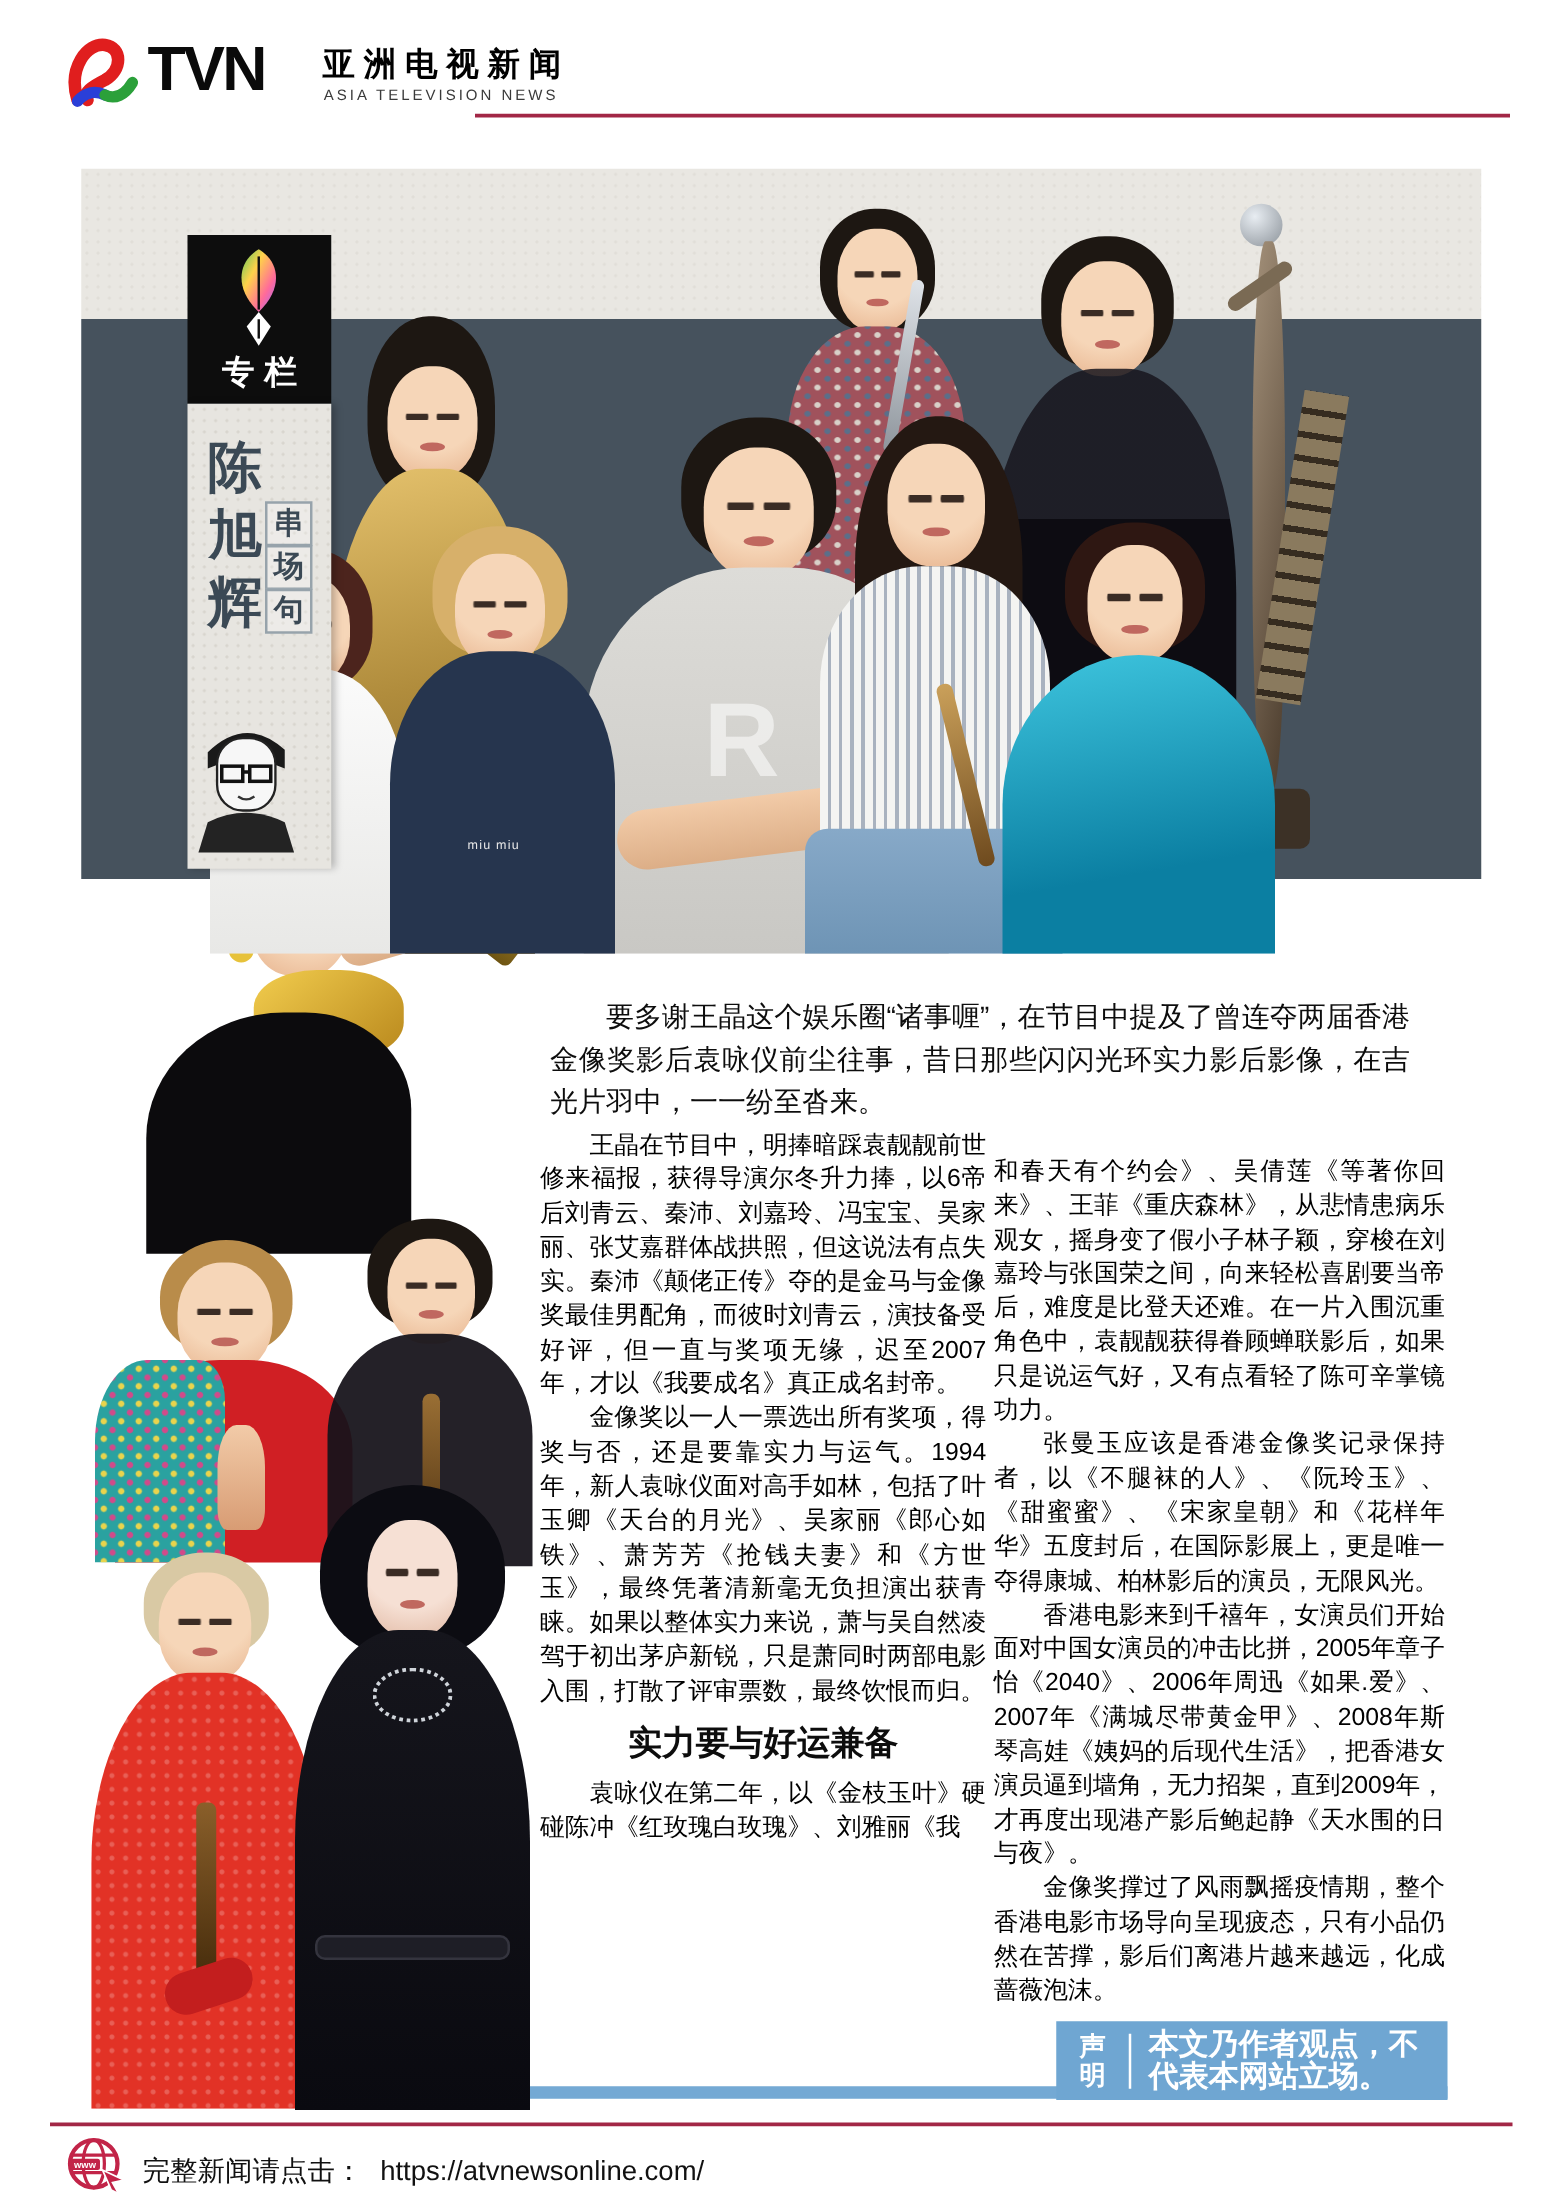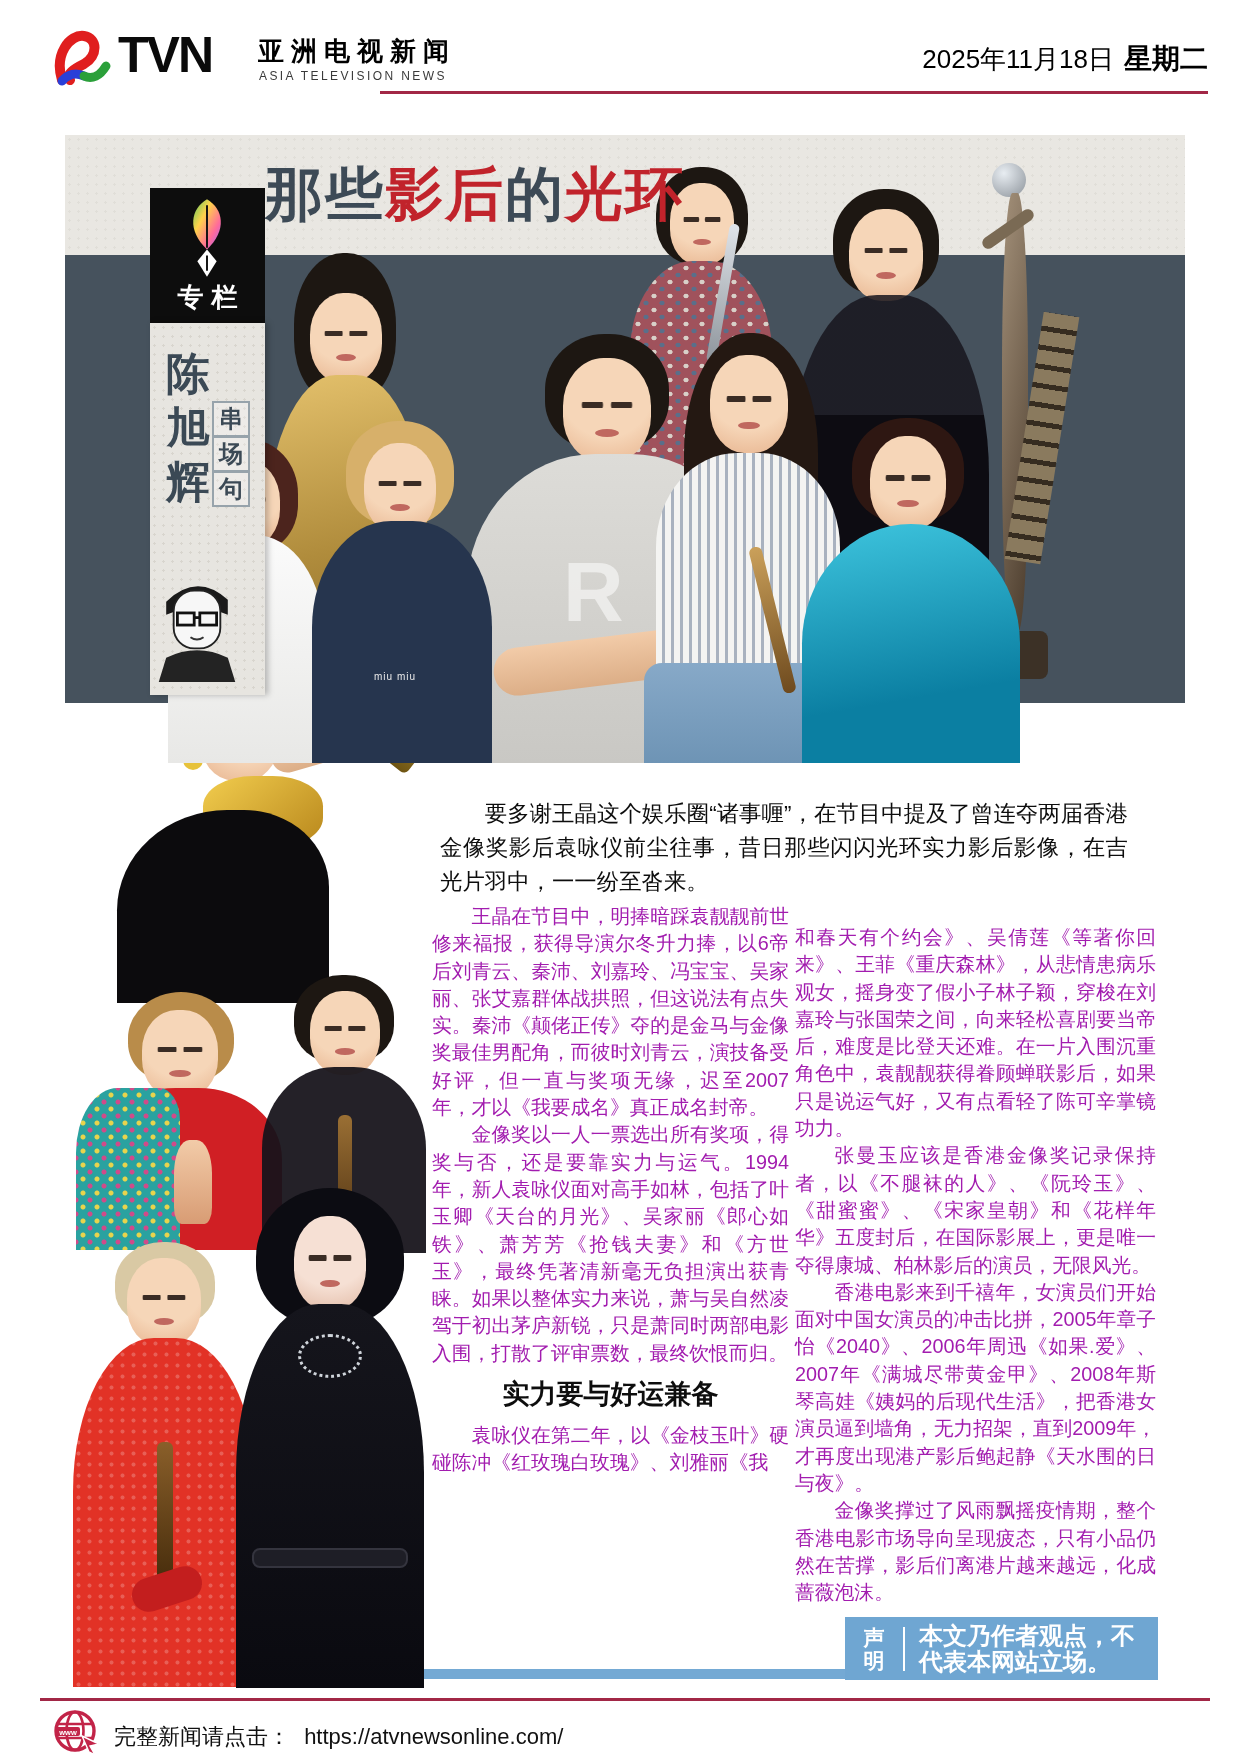--- a/index.html
+++ b/index.html
@@ -46,21 +46,21 @@
   .hair{background:#1d1712;border-radius:48% 48% 42% 42%;}
   .torso{border-radius:44% 44% 0 0;}
   .trophy{border-radius:6px;}
 
   
   .lead{position:absolute;left:440px;top:797px;width:688px;margin:0;font-size:22.4px;line-height:34px;
     font-weight:400;color:#0d0d0d;text-align:justify;text-indent:2em;z-index:8;}
   .col{position:absolute;top:903px;z-index:8;}
   .col-left{left:432px;width:357px;}
   .col-right{left:795px;width:361px;}
-  .col p{margin:0;font-size:19.8px;line-height:27.3px;color:#a21caf;text-align:justify;text-indent:2em;}
+  .col p{margin:0;font-size:19.8px;line-height:27.3px;color:#000000;text-align:justify;text-indent:2em;}
   .col p.no-indent{text-indent:0;margin-top:21px;}
   .col h3{margin:9px 0 10px;font-size:27px;font-weight:900;color:#0d0d0d;text-align:center;}
 
   
   .blue-bar{position:absolute;left:80px;top:1669px;width:1078px;height:10px;background:#74a9d4;z-index:4;}
   .disclaimer{position:absolute;left:845px;top:1617px;width:313px;height:63px;background:#6fa6d2;z-index:9;
     display:flex;align-items:center;color:#fff;}
   .disc-label{width:58px;text-align:center;font-size:21px;font-weight:800;line-height:23px;}
   .disc-div{width:2px;height:44px;background:#fff;}
   .disc-text{flex:1;padding:0 10px 0 14px;font-size:24px;line-height:26px;font-weight:700;}
@@ -76,23 +76,20 @@
 
   <svg class="logo-a" viewBox="0 0 64 60">
     <path d="M8,52 C0,26 16,6 30,8 C44,10 44,28 30,36 C20,41 12,46 16,52" fill="none" stroke="#e01e1e" stroke-width="10" stroke-linecap="round"></path>
     <path d="M8,53 C14,46 22,44 30,48" fill="none" stroke="#2a3fd8" stroke-width="9" stroke-linecap="round"></path>
     <path d="M30,48 C38,52 46,48 52,38" fill="none" stroke="#2ba03a" stroke-width="9" stroke-linecap="round"></path>
   </svg>
   <div class="brand-tvn">TVN</div>
   <div class="brand-cn">亚洲电视新闻</div>
   <div class="brand-en">ASIA TELEVISION NEWS</div>
   <div class="rule-top"></div>
-  <div class="dateline">
-    <span>2025年11月18日</span><b>星期二</b>
-  </div>
 
   <div class="collage">
     <div class="paper-speck"></div>
 
     <div class="person" style="left:175px;top:118px;width:212px;height:512px;z-index:1;">
       <div class="hair" style="left:54px;top:0;width:102px;height:150px;"></div>
       <div class="face" style="left:70px;top:40px;width:72px;height:90px;"></div>
       <div class="torso" style="left:24px;top:122px;width:164px;height:390px;background:linear-gradient(168deg,#e4c16c,#b08c3c 45%,#6f5420);"></div>
     </div>
 
@@ -147,23 +144,20 @@
     </div>
 
     <div class="person" style="left:235px;top:278px;width:205px;height:350px;z-index:7;">
       <div class="hair" style="left:46px;top:8px;width:108px;height:104px;background:#d7b06a;"></div>
       <div class="face" style="left:64px;top:30px;width:72px;height:90px;"></div>
       <div class="torso" style="left:12px;top:108px;width:180px;height:242px;background:#26354e;">
         <span style="position:absolute;left:62px;top:150px;font-size:10px;color:#e8e8e8;letter-spacing:1px;">miu miu</span>
       </div>
     </div>
 
-    <h1 class="feat-title">
-      <span class="t-slate">那些</span><span class="t-red">影后</span><span class="t-slate">的</span><span class="t-red">光环</span>
-    </h1>
 
     <div class="badge">
       <svg viewBox="0 0 60 84" style="position:absolute;left:28px;top:8px;width:58px;height:84px;">
         <defs>
           <linearGradient id="lg1" x1="0" y1="0" x2="1" y2="1">
             <stop offset="0" stop-color="#58c85e"></stop>
               <stop offset="0.35" stop-color="#ffd24a"></stop>
             <stop offset="0.7" stop-color="#ff6a9a"></stop>
               <stop offset="1" stop-color="#9a6aff"></stop>
           </linearGradient>

